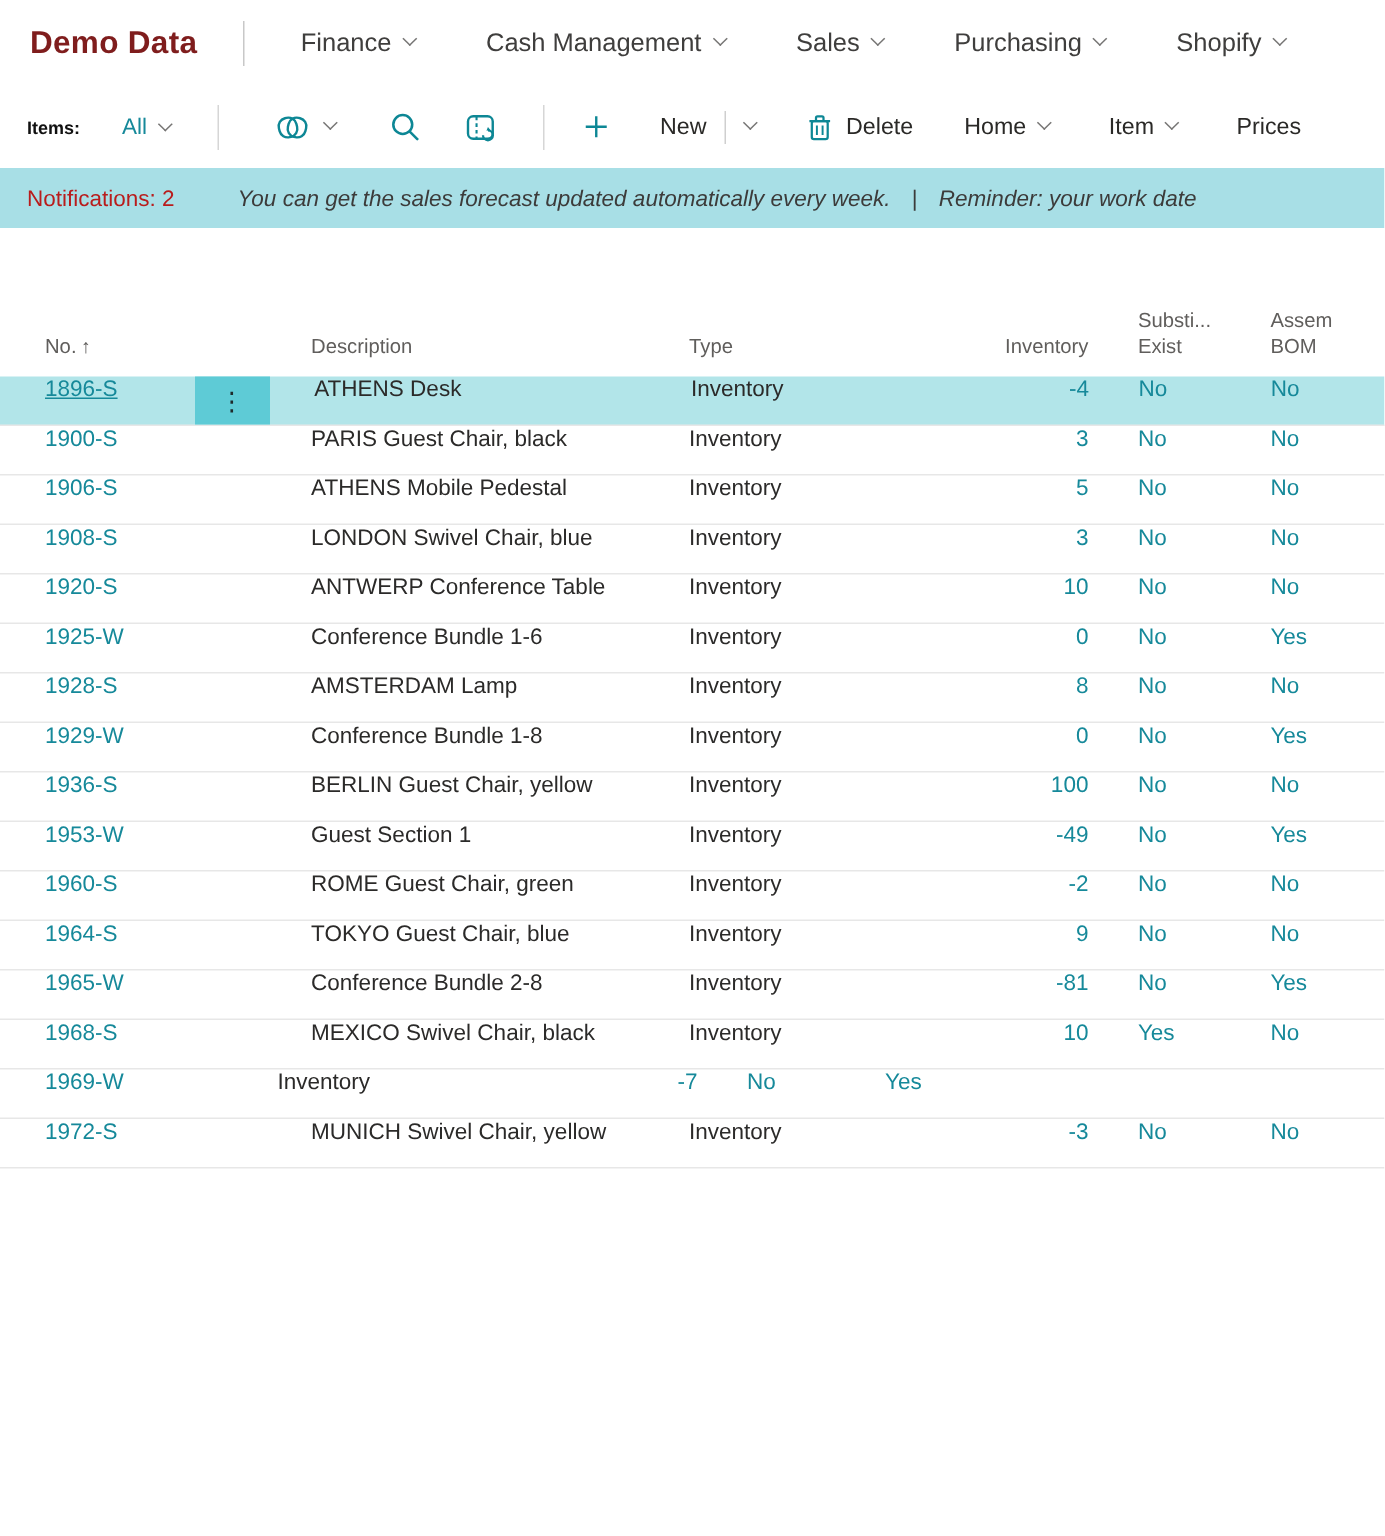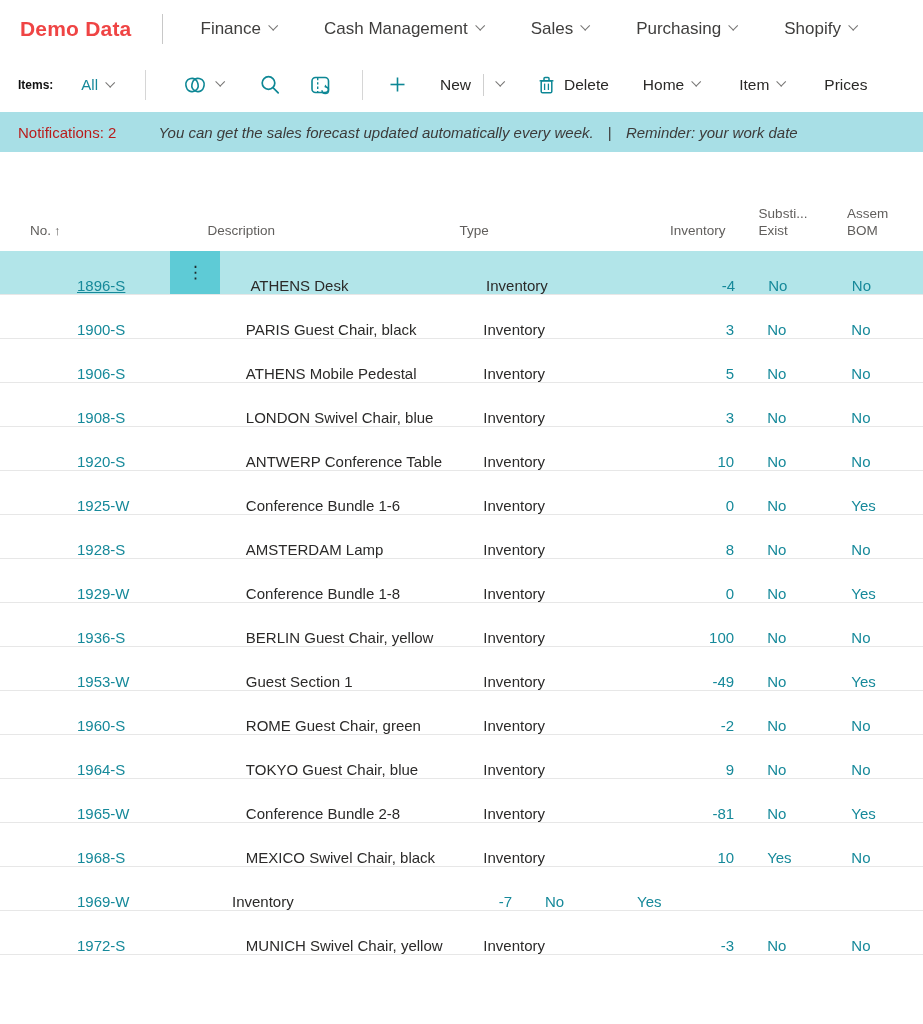--- a/index.html
+++ b/index.html
@@ -11,21 +11,21 @@
     --notif-bg:#a8dfe6;
     --sel-bg:#b2e5e9;
     --ellipsis-bg:#5ecbd6;
   }
   *{box-sizing:border-box;margin:0;padding:0;}
   html,body{width:923px;height:1024px;overflow:hidden;background:#fff;
     font-family:"Liberation Sans","DejaVu Sans",sans-serif;color:var(--ink);}
 
   
   .topnav{height:57px;display:flex;align-items:center;padding-left:20px;white-space:nowrap;}
-  .brand{font-size:21px;font-weight:700;color:#ef4444;letter-spacing:.2px;}
+  .brand{font-size:21px;font-weight:700;color:#7f1d1d;letter-spacing:.2px;}
   .vdiv{width:1px;height:30px;background:#c8c8c8;margin:0 38px 0 30px;}
   .nav-items{display:flex;align-items:center;gap:48px;}
   .nav-item{font-size:17px;color:#3f3e3d;cursor:pointer;display:flex;align-items:center;}
   .chev{display:inline-block;width:7px;height:7px;border-right:1.4px solid #767574;
     border-bottom:1.4px solid #767574;transform:rotate(45deg) translateY(-1px);
     margin-left:8px;margin-bottom:4px;}
 
   
   .toolbar{height:55px;display:flex;align-items:center;white-space:nowrap;}
   .tb-label{font-size:12px;font-weight:700;color:#111;margin-left:18px;}
@@ -52,22 +52,22 @@
   .hcell{line-height:17px;}
   .c-no{width:135px;padding-left:30px;}
   .c-menu{width:50px;}
   .c-desc{width:295px;padding-left:30px;}
   .c-type{width:150px;}
   .c-inv{width:130px;text-align:right;}
   .c-exist{width:75px;margin-left:33px;}
   .c-bom{width:80px;margin-left:17px;}
   .sort-arrow{font-size:13px;margin-left:3px;}
 
-  .row{height:44px;display:flex;align-items:flex-end;border-bottom:1px solid var(--sep);
-    font-size:15px;cursor:pointer;padding-left:47px;}
+  .row{height:33px;display:flex;align-items:flex-start;border-bottom:1px solid var(--sep);
+    font-size:15px;cursor:pointer;}
   .row.selected{background:var(--sel-bg);}
   .row .c-no a{color:var(--teal);text-decoration:none;}
   .row.selected .c-no a{text-decoration:underline;}
   .row .c-menu{height:100%;display:flex;align-items:center;justify-content:center;}
   .ellipsis-btn{width:50px;height:100%;border:none;background:var(--ellipsis-bg);
     color:#1e2a2b;font-size:17px;cursor:pointer;line-height:1;}
   .teal{color:var(--teal);}
   .cell-text{color:#2b2a29;}
 
   svg{display:block;}

